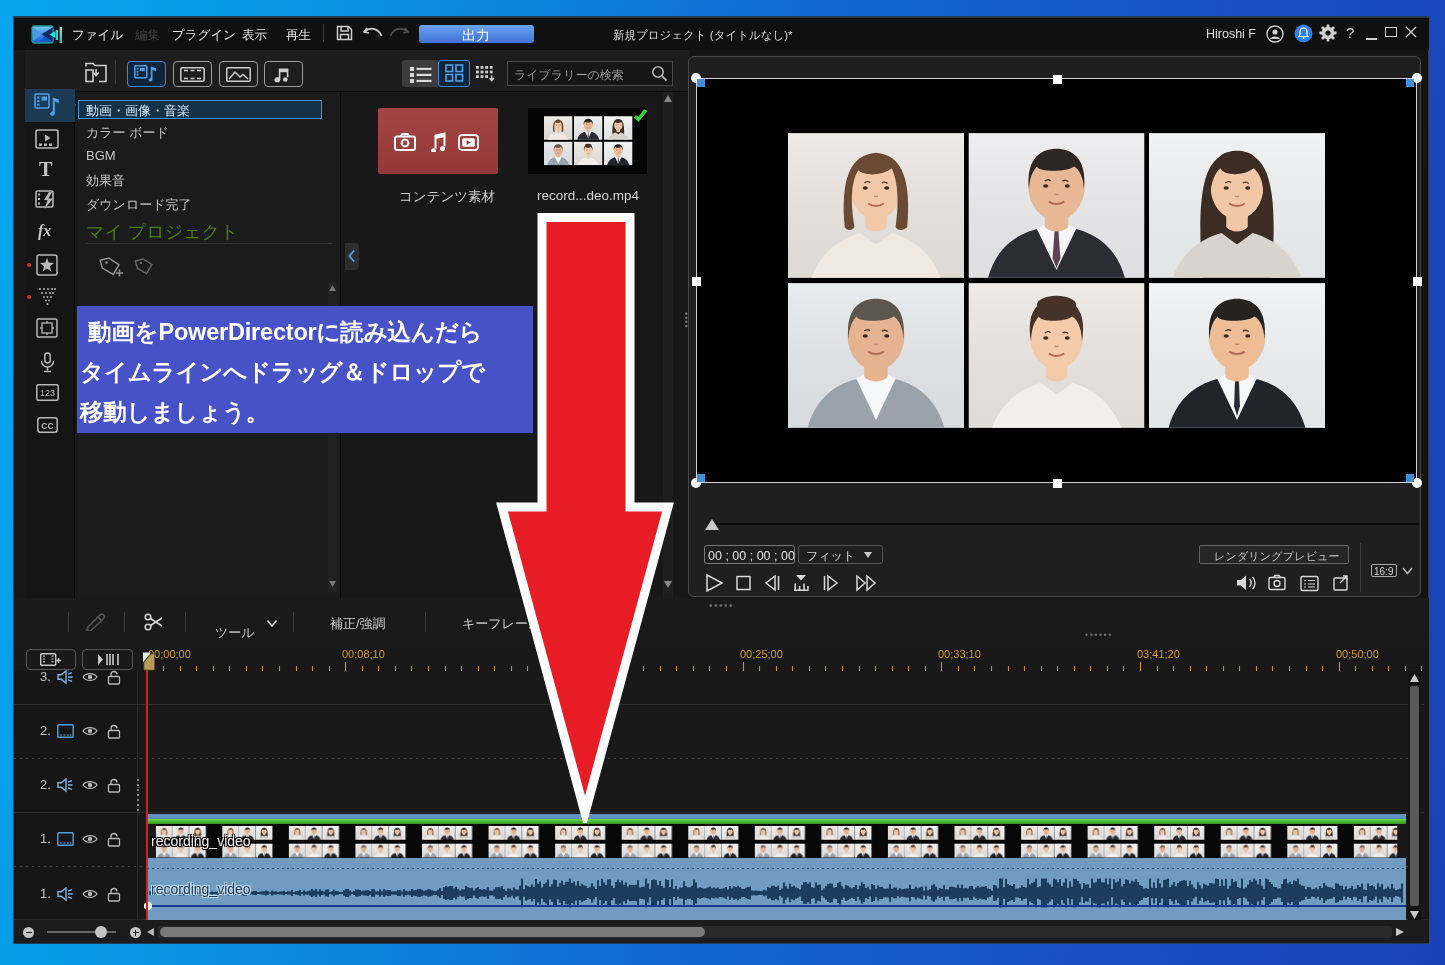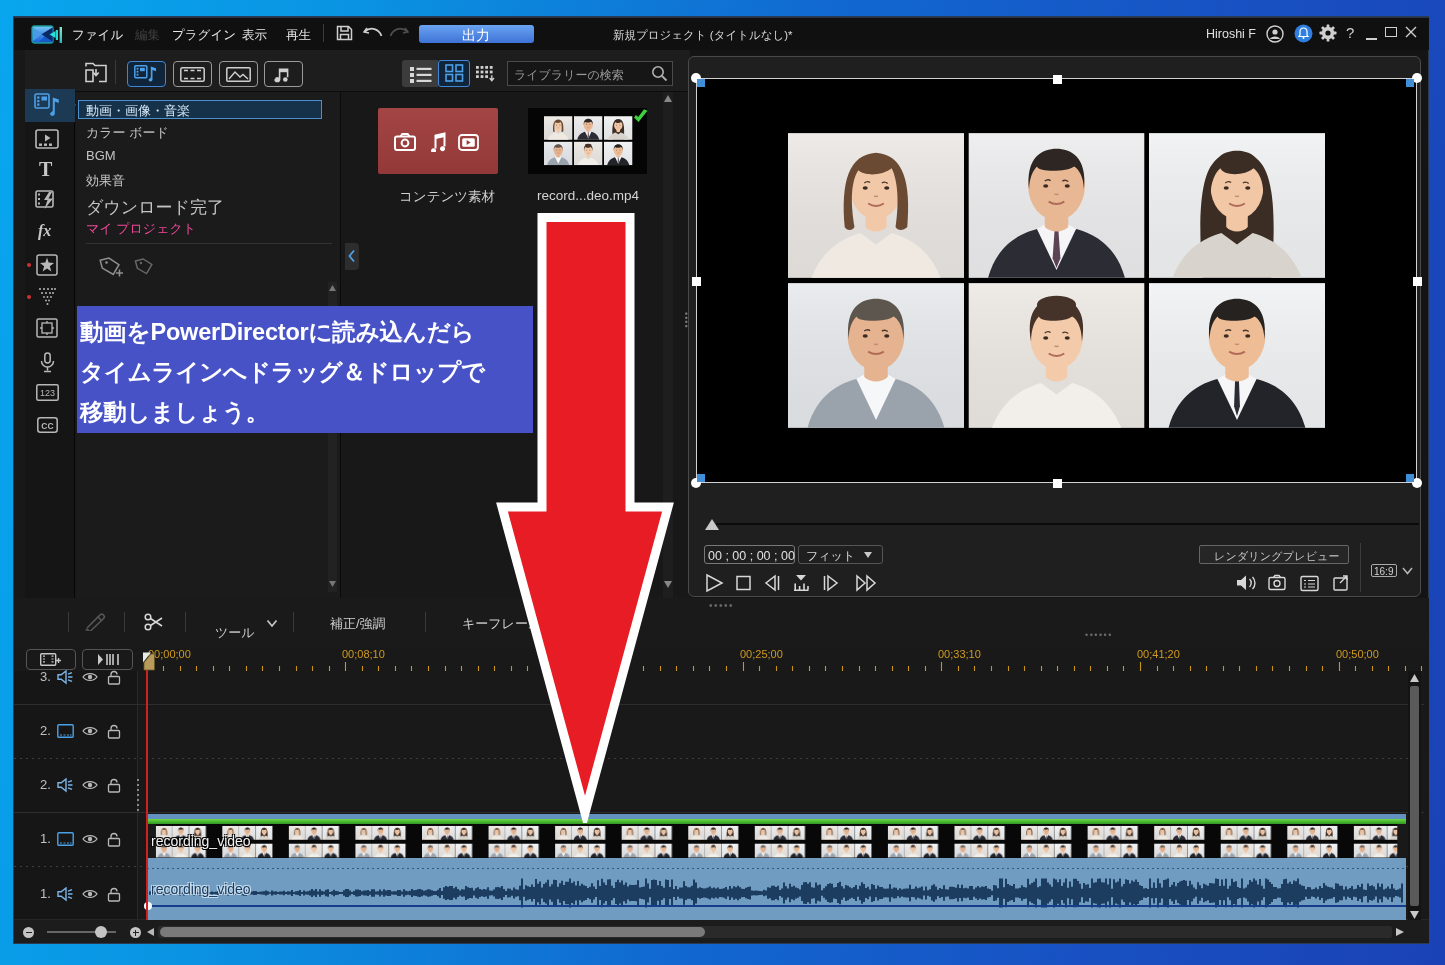--- a/index.html
+++ b/index.html
@@ -324,22 +324,22 @@
 <svg class="abs" style="left:651px;top:65px" width="17" height="17" viewBox="0 0 17 17">
 <circle cx="7" cy="7" r="5.2" fill="none" stroke="#b0b0b0" stroke-width="1.6"></circle>
 <path d="M11 11 L15.5 15.5" stroke="#b0b0b0" stroke-width="1.8"></path>
 </svg>
 <div class="abs" style="left:76px;top:92px;width:265px;height:506px;background:#1b1b1b;border-right:1px solid #0a0a0a"></div>
 <div class="abs" style="left:78px;top:100px;width:244px;height:19px;background:#16324a;border:1px solid #4a8fd0"></div>
 <div class="tx" style="left:86px;top:102px;font-size:13px;color:#d5e8f8">動画・画像・音楽</div>
 <div class="tx" style="left:86px;top:124px;font-size:13px;color:#c4c4c4">カラー ボード</div>
 <div class="tx" style="left:86px;top:148px;font-size:13px;color:#c4c4c4">BGM</div>
 <div class="tx" style="left:86px;top:172px;font-size:13px;color:#c4c4c4">効果音</div>
-<div class="tx" style="left:86px;top:196px;font-size:17px;color:#c4c4c4">ダウンロード完了</div>
-<div class="tx" style="left:86px;top:220px;font-size:13px;color:#ec4899">マイ プロジェクト</div>
+<div class="tx" style="left:86px;top:196px;font-size:13px;color:#c4c4c4">ダウンロード完了</div>
+<div class="tx" style="left:86px;top:220px;font-size:18px;color:#4d7c0f">マイ プロジェクト</div>
 <div class="abs" style="left:86px;top:243px;width:246px;height:1px;background:#333"></div>
 <svg class="abs" style="left:99px;top:255px" width="26" height="25" viewBox="0 0 26 25">
 <path d="M3 3 L12 3 L20 12 L12 20 L3 11 Z" fill="none" stroke="#909090" stroke-width="1.5" transform="rotate(-15 11 11)"></path>
 <circle cx="7.5" cy="7.5" r="1.3" fill="#909090"></circle>
 <path d="M17 18 h7 M20.5 14.5 v7" stroke="#909090" stroke-width="1.5"></path>
 </svg>
 <svg class="abs" style="left:134px;top:256px" width="22" height="22" viewBox="0 0 22 22">
 <path d="M3 3 L11 3 L18 10.5 L10.5 18 L3 10.5 Z" fill="none" stroke="#666" stroke-width="1.5" transform="rotate(-15 10 10)"></path>
 <circle cx="7" cy="7" r="1.2" fill="#666"></circle>
 </svg>
@@ -385,21 +385,21 @@
     <use href="#p3" x="60" y="0" width="28.5" height="24"></use>
     <use href="#p4" x="0" y="25.4" width="28.5" height="24"></use>
     <use href="#p5" x="30" y="25.4" width="28.5" height="24"></use>
     <use href="#p6" x="60" y="25.4" width="28.5" height="24"></use>
   </svg>
 <svg class="abs" style="left:633px;top:109px" width="15" height="15" viewBox="0 0 15 15">
 <path d="M1 8.5 L5.5 13 L14.5 1.8 L11 0.2 L5.2 8 L3 6 Z" fill="#3fd03f"></path>
 </svg>
 <div class="tx" style="left:537px;top:188px;font-size:13.5px;color:#d4d4d4">record...deo.mp4</div>
 <div class="abs" style="left:77px;top:306px;width:456px;height:127px;background:#4752c7"></div>
-<div class="tx" style="left:80px;top:316px;font-size:23.5px;font-weight:bold;color:#fff;letter-spacing:-0.2px">動画をPowerDirectorに読み込んだら</div>
+<div class="tx" style="left:88px;top:316px;font-size:23.5px;font-weight:bold;color:#fff;letter-spacing:-0.2px">動画をPowerDirectorに読み込んだら</div>
 <div class="tx" style="left:80px;top:356px;font-size:23.5px;font-weight:bold;color:#fff;letter-spacing:-0.2px">タイムラインへドラッグ＆ドロップで</div>
 <div class="tx" style="left:80px;top:396px;font-size:23.5px;font-weight:bold;color:#fff;letter-spacing:-0.2px">移動しましょう。</div>
 <div class="abs" style="left:688px;top:56px;width:733px;height:541px;background:#1f1f1f;border:1px solid #4a4a4a;border-radius:6px"></div>
 <div class="tx" style="left:681px;top:312px;font-size:9px;color:#777;letter-spacing:1px;writing-mode:vertical-rl">••••</div>
 <div class="abs" style="left:696px;top:78px;width:721px;height:405px;background:#000"></div>
 <svg class="abs" style="left:788px;top:133px" width="537" height="297" viewBox="0 0 537 297">
     <rect width="537" height="297" fill="#000"></rect>
     <use href="#p1" x="0" y="0" width="176" height="145"></use>
     <use href="#p2" x="180.5" y="0" width="176" height="145"></use>
     <use href="#p3" x="361" y="0" width="176" height="145"></use>
@@ -501,21 +501,21 @@
 <svg class="abs" style="left:97px;top:653px" width="22" height="13" viewBox="0 0 22 13">
 <path d="M1 1 L6 6.5 L1 12 Z" fill="#c8c8c8"></path>
 <path d="M10 1 v11 M13 1 v11 M16 1 v11" stroke="#c8c8c8" stroke-width="1.6"></path>
 <path d="M21 1 L21 12" stroke="#c8c8c8" stroke-width="1.6"></path>
 </svg>
 <div class="tx" style="left:148px;top:648px;font-size:11px;color:#d09a20">00;00;00</div>
 <div class="tx" style="left:342px;top:648px;font-size:11px;color:#d09a20">00;08;10</div>
 <div class="tx" style="left:541px;top:648px;font-size:11px;color:#d09a20">00;16;20</div>
 <div class="tx" style="left:740px;top:648px;font-size:11px;color:#d09a20">00;25;00</div>
 <div class="tx" style="left:938px;top:648px;font-size:11px;color:#d09a20">00;33;10</div>
-<div class="tx" style="left:1137px;top:648px;font-size:11px;color:#d09a20">00;41;20</div>
+<div class="tx" style="left:1137px;top:648px;font-size:11px;color:#d09a20">03;41;20</div>
 <div class="tx" style="left:1336px;top:648px;font-size:11px;color:#d09a20">00;50;00</div>
 <svg class="abs" style="left:14px;top:647px" width="1415" height="24" viewBox="14 647 1415 24">
     <path d="M146.5 662 V671 M163.5 666 V671 M180.5 666 V671 M196.5 666 V671 M213.5 666 V671 M229.5 666 V671 M246.5 666 V671 M262.5 666 V671 M279.5 666 V671 M296.5 666 V671 M312.5 666 V671 M329.5 666 V671 M345.5 662 V671 M362.5 666 V671 M378.5 666 V671 M395.5 666 V671 M411.5 666 V671 M428.5 666 V671 M445.5 666 V671 M461.5 666 V671 M478.5 666 V671 M494.5 666 V671 M511.5 666 V671 M527.5 666 V671 M544.5 662 V671 M560.5 666 V671 M577.5 666 V671 M594.5 666 V671 M610.5 666 V671 M627.5 666 V671 M643.5 666 V671 M660.5 666 V671 M676.5 666 V671 M693.5 666 V671 M709.5 666 V671 M726.5 666 V671 M743.5 662 V671 M759.5 666 V671 M776.5 666 V671 M792.5 666 V671 M809.5 666 V671 M825.5 666 V671 M842.5 666 V671 M859.5 666 V671 M875.5 666 V671 M892.5 666 V671 M908.5 666 V671 M925.5 666 V671 M941.5 662 V671 M958.5 666 V671 M974.5 666 V671 M991.5 666 V671 M1008.5 666 V671 M1024.5 666 V671 M1041.5 666 V671 M1057.5 666 V671 M1074.5 666 V671 M1090.5 666 V671 M1107.5 666 V671 M1123.5 666 V671 M1140.5 662 V671 M1157.5 666 V671 M1173.5 666 V671 M1190.5 666 V671 M1206.5 666 V671 M1223.5 666 V671 M1239.5 666 V671 M1256.5 666 V671 M1272.5 666 V671 M1289.5 666 V671 M1306.5 666 V671 M1322.5 666 V671 M1339.5 662 V671 M1355.5 666 V671 M1372.5 666 V671 M1388.5 666 V671 M1405.5 666 V671 M1421.5 666 V671" stroke="#c89520" stroke-width="1.1"></path>
   </svg>
 <div class="abs" style="left:14px;top:671px;width:124px;height:249px;background:#161616;border-right:1px solid #2a2a2a"></div>
 <div class="abs" style="left:14px;top:704px;width:1410px;height:1px;background:#2e2e2e"></div>
 <div class="abs" style="left:14px;top:812px;width:1410px;height:1px;background:#2e2e2e"></div>
 <div class="abs" style="left:14px;top:758px;width:1410px;height:1px;background:repeating-linear-gradient(90deg,#3e3e3e 0 2px,transparent 2px 6px)"></div>
 <div class="abs" style="left:14px;top:866px;width:1410px;height:1px;background:repeating-linear-gradient(90deg,#3e3e3e 0 2px,transparent 2px 6px)"></div>
 <div class="abs" style="left:14px;top:919px;width:1415px;height:1px;background:#262626"></div>

